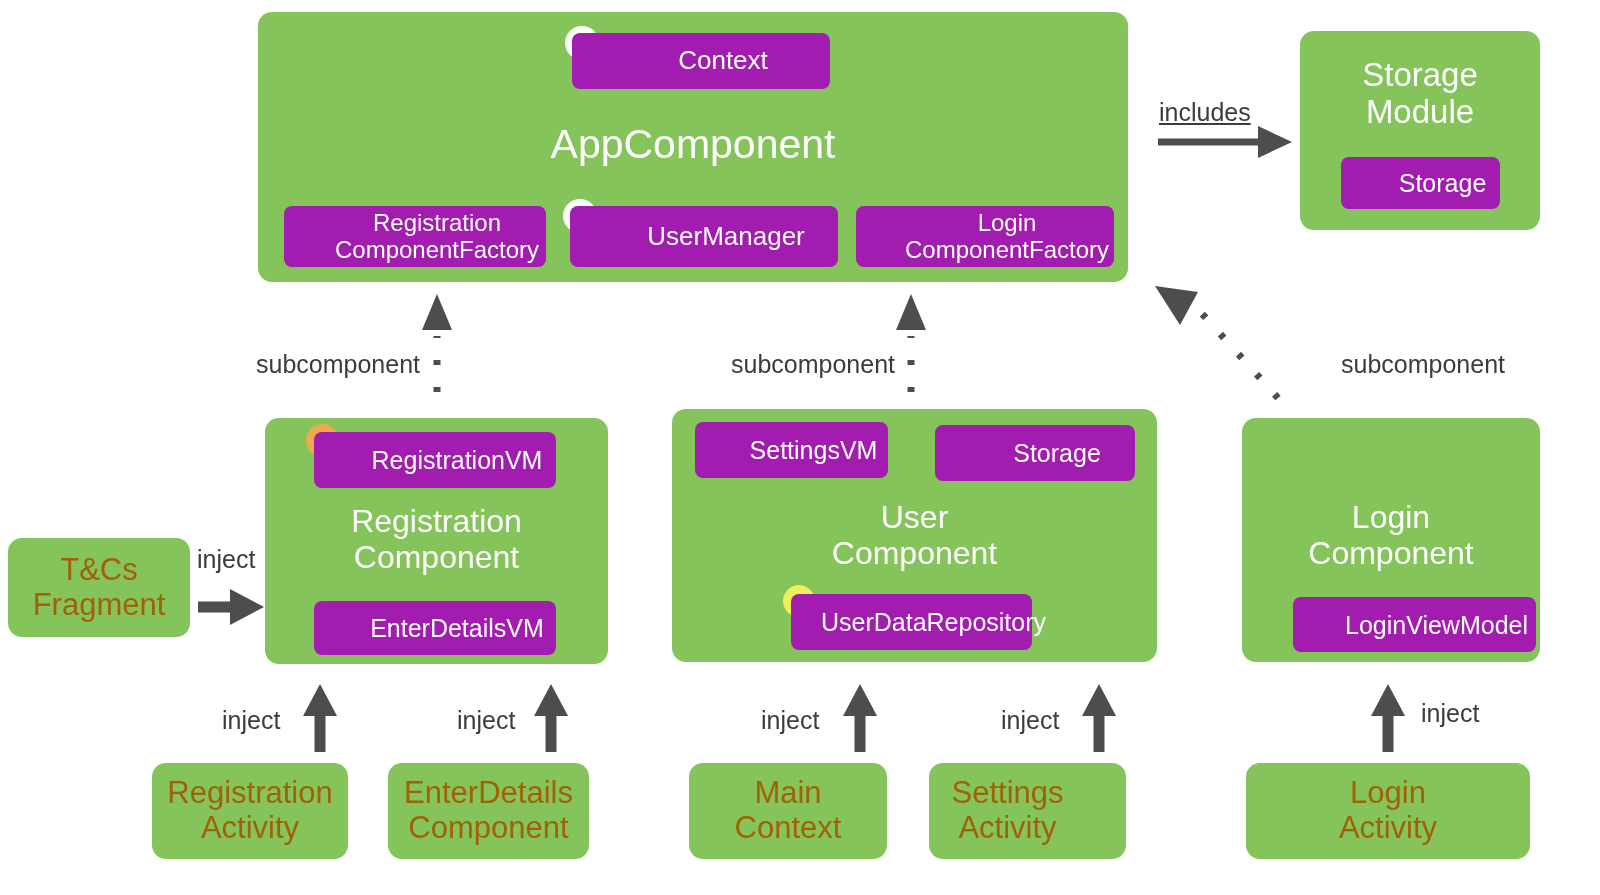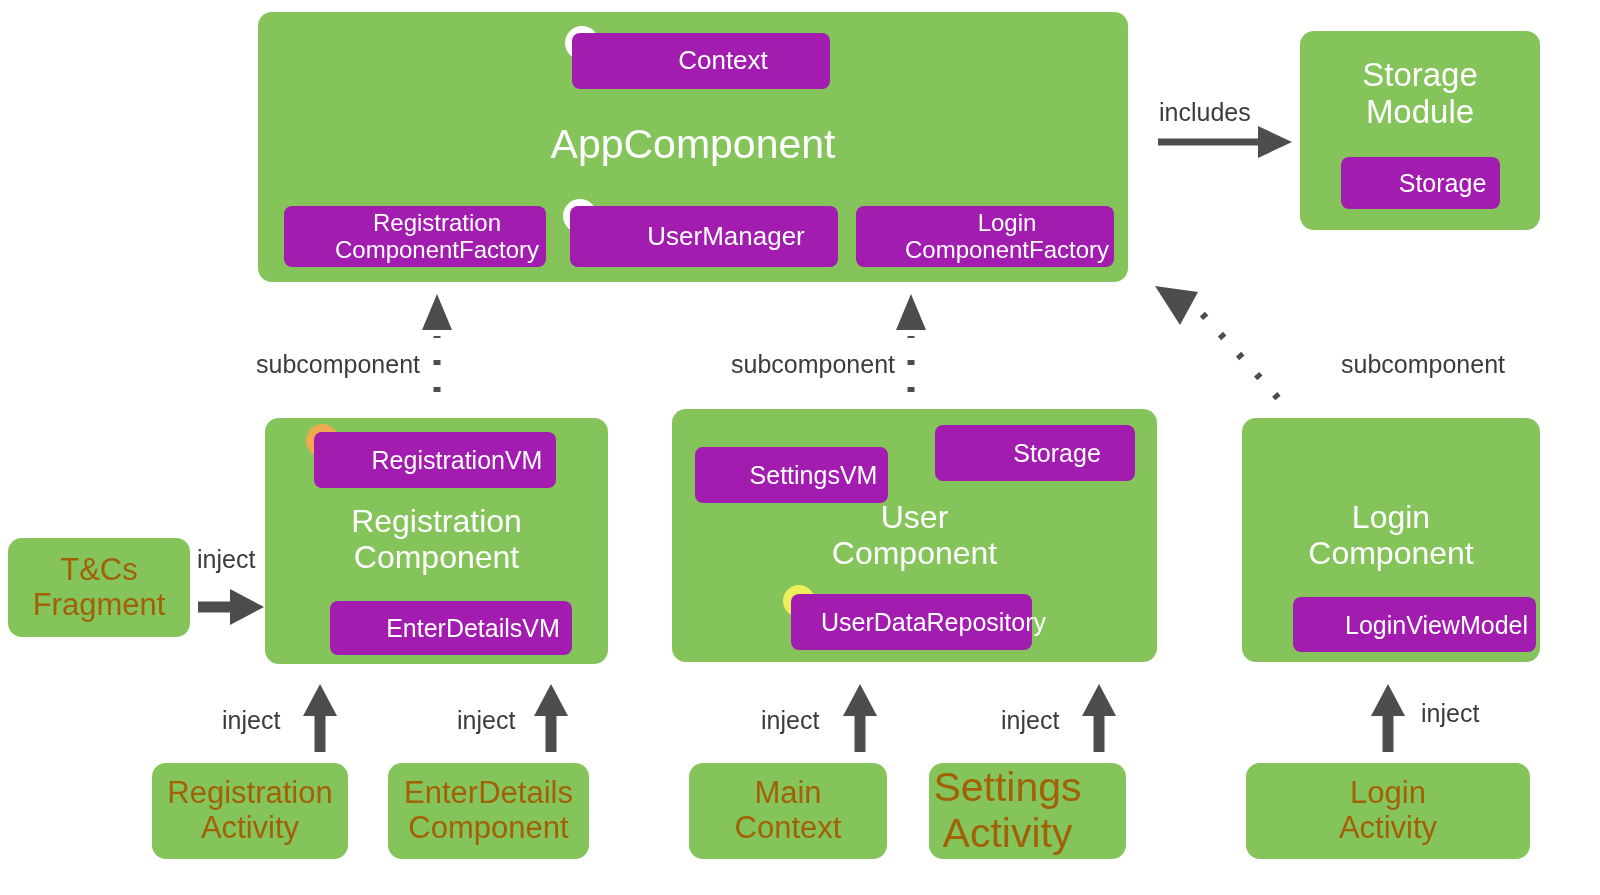--- a/index.html
+++ b/index.html
@@ -156,45 +156,45 @@
   <div class="dark-box" style="left:570px; top:206px; width:268px; height:61px; font-size:26px;">UserManager</div>
 
   <div class="dark-box" style="left:856px; top:206px; width:258px; height:61px; font-size:24px; white-space:pre-line;">Login
 ComponentFactory</div>
 
   <div class="green-box" style="left:1300px; top:31px; width:240px; height:199px;"></div>
   <div class="comp-title" style="left:1300px; top:57px; width:240px; font-size:33px;">Storage
 Module</div>
   <div class="dark-box" style="left:1341px; top:157px; width:159px; height:52px; font-size:25px;">Storage</div>
 
-  <div class="edge-label" style="left:1159px; top:98px;">includes</div>
+  <div class="edge-label" style="left:1159px; top:98px;text-decoration:underline;">includes</div>
 
   <div class="edge-label" style="left:256px; top:350px;">subcomponent</div>
   <div class="edge-label" style="left:731px; top:350px;">subcomponent</div>
   <div class="edge-label" style="left:1341px; top:350px;">subcomponent</div>
 
   <div class="green-box" style="left:265px; top:418px; width:343px; height:246px;"></div>
   <div class="comp-title" style="left:265px; top:504px; width:343px; font-size:32px;">Registration
 Component</div>
 
   <div class="dot dot-orange" style="left:306px; top:424px; width:33px; height:33px;"></div>
   <div class="dark-box" style="left:314px; top:432px; width:242px; height:56px; font-size:25px;">RegistrationVM</div>
 
-  <div class="dark-box" style="left:314px; top:601px; width:242px; height:54px; font-size:25px;margin-left:16px;">EnterDetailsVM</div>
+  <div class="dark-box" style="left:314px; top:601px; width:242px; height:54px; font-size:25px;">EnterDetailsVM</div>
 
   <div class="green-box" style="left:8px; top:538px; width:182px; height:99px;"></div>
   <div class="act-label" style="left:8px; top:538px; width:182px; height:99px; font-size:31px;">T&amp;Cs
 Fragment</div>
   <div class="edge-label" style="left:197px; top:545px;">inject</div>
 
   <div class="green-box" style="left:672px; top:409px; width:485px; height:253px;"></div>
   <div class="comp-title" style="left:672px; top:500px; width:485px; font-size:32px;">User
 Component</div>
 
-  <div class="dark-box" style="left:695px; top:447px; width:193px; height:56px; font-size:25px;">SettingsVM</div>
+  <div class="dark-box" style="left:695px; top:422px; width:193px; height:56px; font-size:25px;">SettingsVM</div>
   <div class="dark-box" style="left:935px; top:425px; width:200px; height:56px; font-size:25px;">Storage</div>
 
   <div class="dot dot-yellow" style="left:783px; top:585px; width:32px; height:32px;"></div>
   <div class="dark-box" style="left:791px; top:594px; width:241px; height:56px; font-size:25px;">UserDataRepository</div>
 
   <div class="green-box" style="left:1242px; top:418px; width:298px; height:244px;"></div>
   <div class="comp-title" style="left:1242px; top:500px; width:298px; font-size:32px;">Login
 Component</div>
   <div class="dark-box" style="left:1293px; top:597px; width:243px; height:55px; font-size:25px;">LoginViewModel</div>
 
@@ -210,20 +210,20 @@
 
   <div class="green-box" style="left:388px; top:763px; width:201px; height:96px;"></div>
   <div class="act-label" style="left:388px; top:763px; width:201px; height:96px; font-size:31px;">EnterDetails
 Component</div>
 
   <div class="green-box" style="left:689px; top:763px; width:198px; height:96px;"></div>
   <div class="act-label" style="left:689px; top:763px; width:198px; height:96px; font-size:31px;">Main
 Context</div>
 
   <div class="green-box" style="left:929px; top:763px; width:197px; height:96px;"></div>
-  <div class="act-label" style="left:929px; top:763px; width:157px; height:96px; font-size:41px;border-radius:28px;">Settings
+  <div class="act-label" style="left:929px; top:763px; width:157px; height:96px; font-size:31px;border-radius:28px;">Settings
 Activity</div>
 
   <div class="green-box" style="left:1246px; top:763px; width:284px; height:96px;"></div>
   <div class="act-label" style="left:1246px; top:763px; width:284px; height:96px; font-size:31px;">Login
 Activity</div>
 
 </div>
 
 </body></html>

